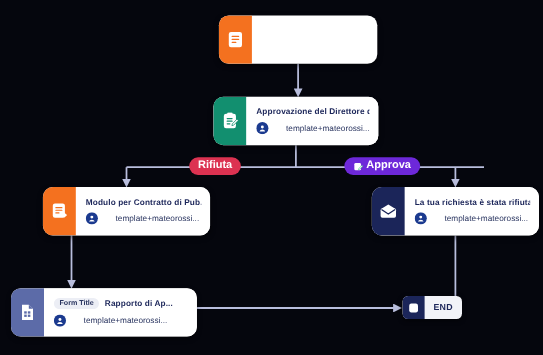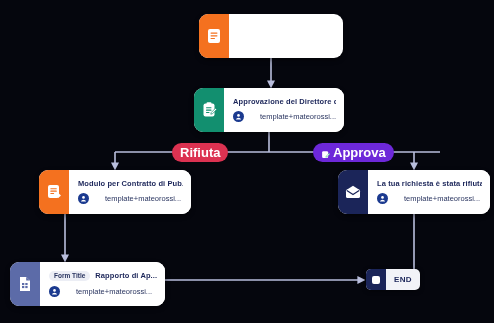--- a/index.html
+++ b/index.html
@@ -119,31 +119,31 @@
   .ic-orange { background: #f4711f; }
   .ic-green  { background: #128f6f; }
   .ic-navy   { background: #1b2559; }
   .ic-slate  { background: #5c6ba8; }
 
   
   #node-start     { left: 199px; top: 14px;  width: 144px; height: 44px; }
   #node-approval  { left: 194px; top: 88px;  width: 150px; height: 44px; }
   #node-contract  { left: 39px;  top: 170px; width: 152px; height: 44px; }
   #node-rejected  { left: 338px; top: 170px; width: 152px; height: 44px; }
-  #node-report    { left: 10px;  top: 262px; width: 155px; height: 44px; }
+  #node-report    { left: 10px;  top: 262px; width: 169px; height: 44px; }
 
   
   .badge {
     position: absolute;
     display: flex;
     align-items: center;
     gap: 3px;
     border-radius: 10px;
     padding: 3px 8px;
-    font-size: 13px;
+    font-size: 10px;
     font-weight: bold;
     color: #ffffff;
     line-height: 1;
     white-space: nowrap;
   }
   #badge-reject  { left: 172px; top: 143px; background: #dc3251; }
   #badge-approve { left: 313px; top: 143px; background: #6d28d9; }
   .badge-ic {
     width: 9px;
     height: 9px;

